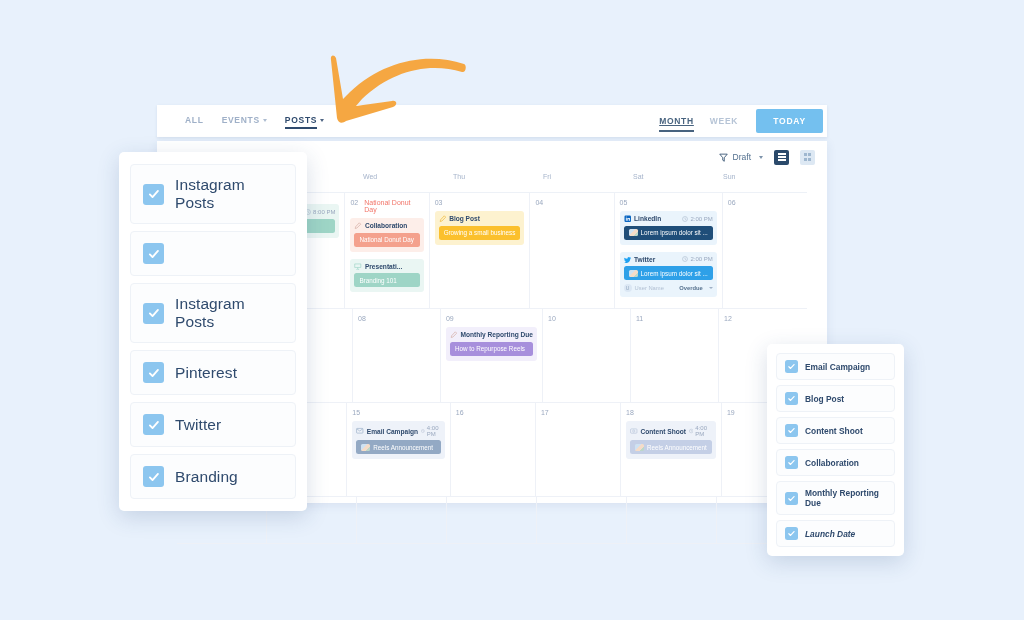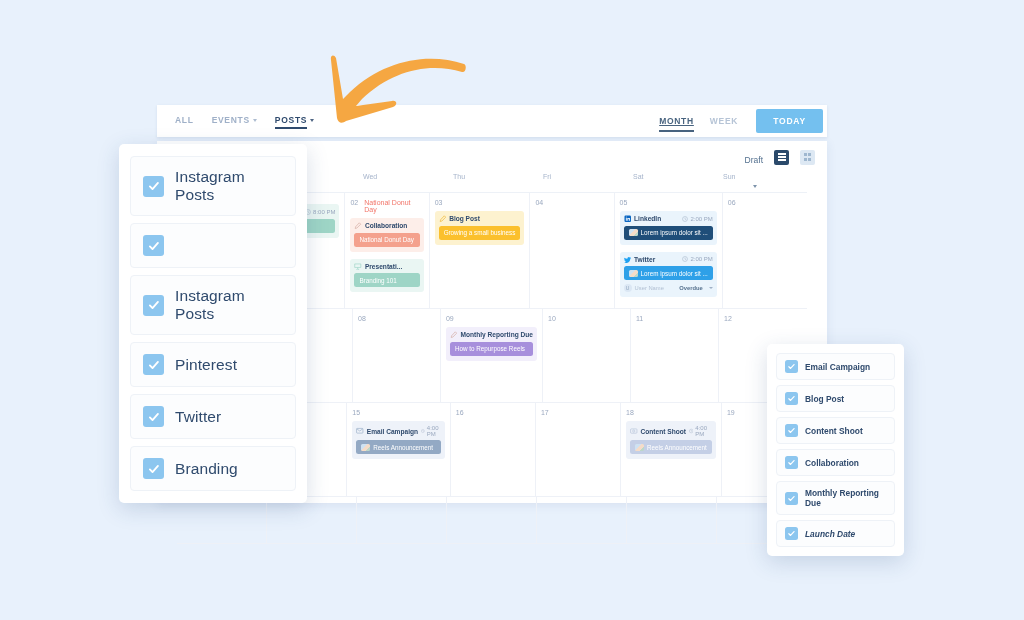--- a/index.html
+++ b/index.html
@@ -13,21 +13,21 @@
 
   
   .topbar {
     position: absolute; left: 157px; top: 105px;
     width: 670px; height: 32px;
     background: #ffffff;
     box-shadow: 0 1px 3px rgba(40,70,120,.10);
     display: flex; align-items: center;
     z-index: 6;
   }
-  .tabs { display: flex; align-items: center; gap: 18px; padding-left: 18px; }
+  .tabs { display: flex; align-items: center; gap: 18px; padding-left: 28px; }
   .tab {
     font-size: 8.5px; letter-spacing: .7px; font-weight: 700;
     color: #9fb0c8; text-transform: uppercase; cursor: pointer;
     display: flex; align-items: center; gap: 3px;
     padding-bottom: 3px; position: relative;
   }
   .tab.active { color: #2f4a6d; }
   .tab.active::after {
     content: ""; position: absolute; left: 0; right: 7px; bottom: -1px;
     height: 1.6px; background: #2f4a6d;
@@ -61,21 +61,21 @@
     position: absolute; left: 157px; top: 141px;
     width: 670px; height: 362px;
     background: #ffffff;
     box-shadow: 0 2px 10px rgba(40,70,120,.09);
     z-index: 2;
   }
   .calhead {
     height: 32px; display: flex; align-items: center; justify-content: flex-end;
     padding-right: 12px; gap: 7px;
   }
-  .filter { display: flex; align-items: center; gap: 20px; cursor: pointer; flex-direction: column; }
+  .filter { display: flex; align-items: center; gap: 5px; cursor: pointer; }
   .funnel { width: 9px; height: 9px; display: block; }
   .filter-label { font-size: 8.5px; color: #53708f; }
   .dot-caret {
     width: 0; height: 0; margin-left: 3px;
     border-left: 2.6px solid transparent; border-right: 2.6px solid transparent;
     border-top: 3.2px solid #7d93ab;
   }
   .viewbtn {
     width: 15px; height: 15px; border-radius: 2px;
     display: flex; flex-direction: column; align-items: center; justify-content: center;
@@ -148,21 +148,21 @@
   .ev.t-blue .bar { background: #1f4e79; color: #fff; }
   .ev.t-blue2 { background: #eaf4fc; }
   .ev.t-blue2 .bar { background: #2ea0e8; color: #fff; }
 
   
   .panel {
     position: absolute; background: #fff; border-radius: 5px;
     box-shadow: 0 6px 22px rgba(40,70,120,.18);
     z-index: 9;
   }
-  .panel-left { left: 119px; top: 144px; width: 188px; padding: 12px 11px; }
+  .panel-left { left: 119px; top: 152px; width: 188px; padding: 12px 11px; }
   .panel-right { left: 767px; top: 344px; width: 137px; padding: 9px 9px; }
   .opt {
     display: flex; align-items: center; gap: 11px;
     border: 1px solid #eef2f7; border-radius: 4px;
     background: #fcfdfe; cursor: pointer;
   }
   .panel-left .opt { padding: 11px 12px; margin-bottom: 7px; }
   .panel-left .opt:last-child { margin-bottom: 0; }
   .panel-right .opt { padding: 6px 8px; margin-bottom: 5px; gap: 7px; }
   .panel-right .opt:last-child { margin-bottom: 0; font-style: italic; }

